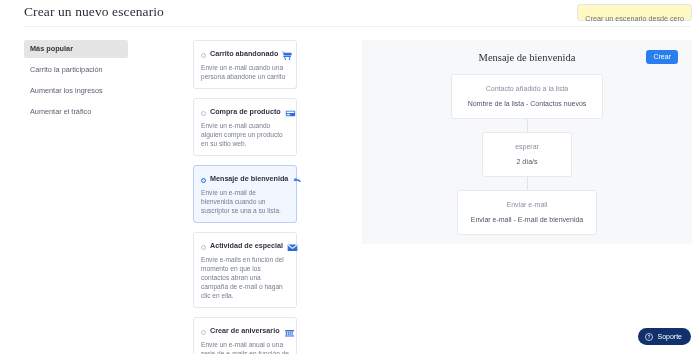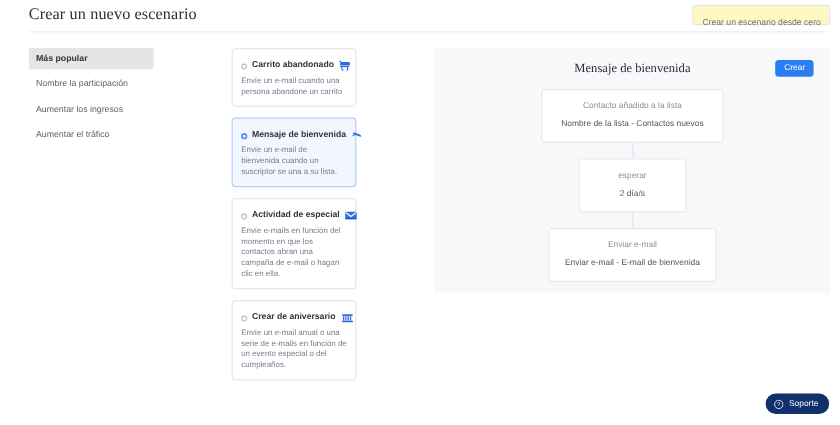--- a/index.html
+++ b/index.html
@@ -246,21 +246,21 @@
 <div class="header">
   <div class="page-title">Crear un nuevo escenario</div>
   <div class="scratch-btn">Crear un escenario desde cero</div>
   <div class="header-rule"></div>
 </div>
 
 <div class="content">
 
   <div class="sidebar">
     <div class="side-item active">Más popular</div>
-    <div class="side-item">Nombre la participación</div>
+    <div class="side-item">Carrito la participación</div>
     <div class="side-item">Aumentar los ingresos</div>
     <div class="side-item">Aumentar el tráfico</div>
   </div>
 
   <div class="cards">
 
     <div class="card">
       <div class="card-head">
         <span class="radio"></span>
         <span class="card-title">Carrito abandonado</span>
@@ -272,20 +272,34 @@
             <rect x="10.4" y="10" width="1.4" height="2.4" fill="#2f6fe0"></rect>
             <circle cx="5" cy="13.4" r="1.1" fill="#2f6fe0"></circle>
             <circle cx="11" cy="13.4" r="1.1" fill="#2f6fe0"></circle>
             <rect x="0.6" y="2.4" width="3" height="1.3" rx=".6" fill="#2f6fe0"></rect>
           </svg>
         </span>
       </div>
       <div class="card-desc">Envíe un e-mail cuando una persona abandone un carrito</div>
     </div>
 
+    <div class="card">
+      <div class="card-head">
+        <span class="radio"></span>
+        <span class="card-title">Compra de producto</span>
+        <span class="card-icon">
+          <svg viewBox="0 0 16 16" width="11" height="11">
+            <rect x="1.2" y="4" width="13.6" height="8" rx="1.2" fill="#2f6fe0"></rect>
+            <rect x="2.4" y="5.2" width="11.2" height="2" fill="#ffffff"></rect>
+            <rect x="2.4" y="8.4" width="5" height="2.4" fill="#cfe0fb"></rect>
+          </svg>
+        </span>
+      </div>
+      <div class="card-desc">Envíe un e-mail cuando alguien compre un producto en su sitio web.</div>
+    </div>
 
     <div class="card selected">
       <div class="card-head">
         <span class="radio on"></span>
         <span class="card-title">Mensaje de bienvenida</span>
         <span class="card-icon">
           <svg viewBox="0 0 16 16" width="11" height="11">
             <path d="M2 9.6c1.4-2.6 4.4-3.8 7.2-3.1 1.9.5 3.4 1.8 4.2 3.3-2 .6-3.4-.4-4.6-.9-1.9-.8-4.3-.6-6.8.7z" fill="#2f6fe0"></path>
             <ellipse cx="5.2" cy="6.4" rx="2.2" ry="1.5" fill="#3f7ff0"></ellipse>
           </svg>

